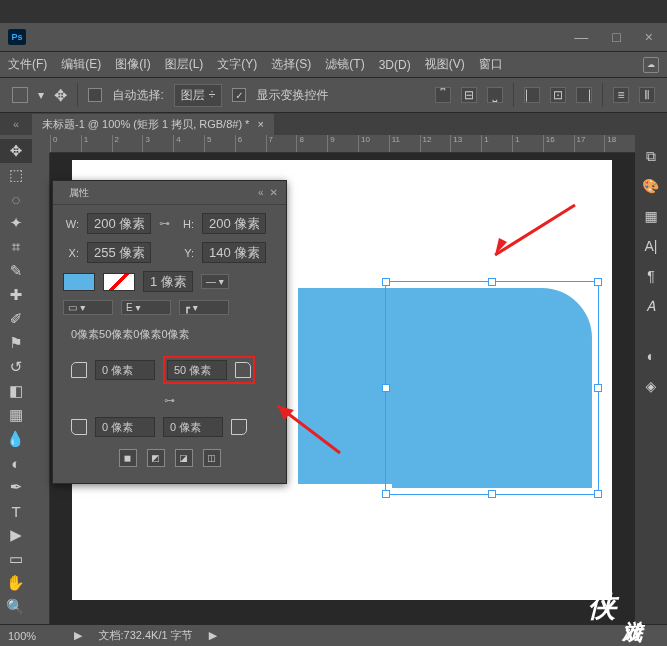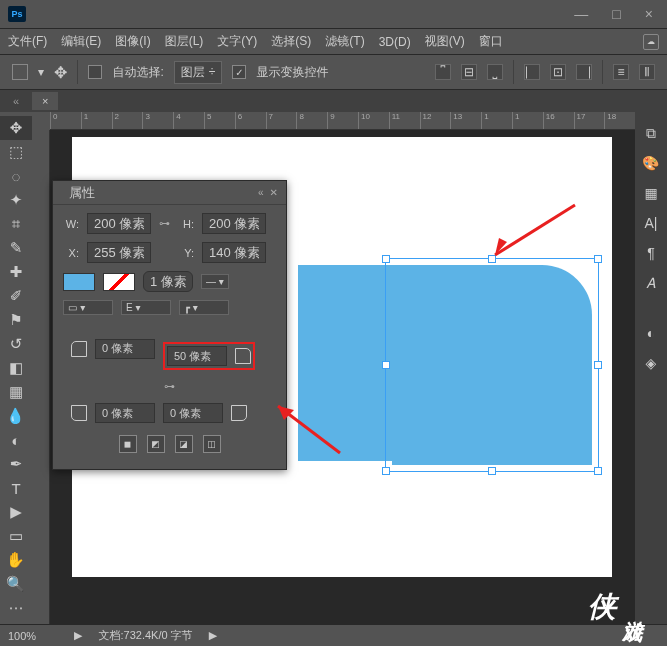--- a/index.html
+++ b/index.html
@@ -1,19 +1,19 @@
 <!DOCTYPE html>
 <html><head>
   <meta charset="utf-8">
   <style>
     * { margin: 0; padding: 0; box-sizing: border-box; font-family: "Microsoft YaHei", Arial, sans-serif; }
     body { background: #323232; width: 667px; height: 646px; overflow: hidden; position: relative; color: #ccc; font-size: 11px; }
     
     
-    .titlebar { height: 28px; background: #535353; display: flex; align-items: center; padding: 0 8px; }
+    .titlebar { height: 28px; background: #535353; display: flex; align-items: center; padding: 0 8px; margin-top: 23px; }
     .ps-icon { width: 18px; height: 16px; background: #001e36; color: #31a8ff; font-size: 9px; font-weight: bold; display: flex; align-items: center; justify-content: center; border-radius: 2px; }
     .win-controls { margin-left: auto; display: flex; gap: 12px; color: #aaa; font-size: 14px; }
     .win-btn { cursor: pointer; padding: 0 6px; }
     
     
     .menubar { height: 26px; background: #535353; display: flex; align-items: center; padding: 0 8px; gap: 14px; font-size: 12px; border-top: 1px solid #282828; }
     .menu-item { cursor: pointer; }
     .cc-icon { margin-left: auto; width: 16px; height: 16px; border: 1px solid #888; border-radius: 2px; display: flex; align-items: center; justify-content: center; font-size: 8px; }
     
     
@@ -58,40 +58,40 @@
     .h-ml { top: calc(50% - 4px); left: -4px; } .h-mr { top: calc(50% - 4px); right: -4px; }
     .h-bl { bottom: -4px; left: -4px; } .h-bm { bottom: -4px; left: calc(50% - 4px); } .h-br { bottom: -4px; right: -4px; }
     
     
     .right-panels { width: 32px; background: #404040; display: flex; flex-direction: column; align-items: center; padding-top: 6px; }
     .panel-icon { width: 32px; height: 30px; display: flex; align-items: center; justify-content: center; font-size: 14px; cursor: pointer; }
     
     
     .properties-panel { position: absolute; top: 180px; left: 52px; width: 235px; background: #535353; border: 1px solid #2a2a2a; box-shadow: 0 2px 8px rgba(0,0,0,0.5); z-index: 50; }
     .panel-header { height: 24px; display: flex; align-items: center; padding: 0 8px; border-bottom: 1px solid #404040; }
-    .panel-tab { padding: 3px 8px; font-size: 13px; }
+    .panel-tab { padding: 3px 8px; font-size: 10px; }
     .panel-menu { margin-left: auto; display: flex; gap: 6px; color: #aaa; font-size: 10px;}
     .panel-section { padding: 8px 10px; }
     .section-title { display: flex; align-items: center; gap: 6px; margin-bottom: 10px; font-size: 11px; }
     .section-icon { width: 16px; height: 14px; border: 1px solid #ccc; display: inline-block; }
     .prop-row { display: flex; align-items: center; gap: 8px; margin-bottom: 8px; font-size: 11px; }
     .prop-label { width: 16px; text-align: right; }
     .prop-input { background: #454545; border: 1px solid #333; padding: 2px 6px; width: 64px; font-size: 13px; color: #ccc; }
     .link-icon { font-size: 11px; color: #aaa; }
     .swatch { width: 32px; height: 18px; border: 1px solid #333; }
     .swatch.blue { background: #5cb3e6; }
     .swatch.nofill { background: linear-gradient(135deg, white 45%, red 45%, red 55%, white 55%); }
     .mini-select { background: #454545; border: 1px solid #666; padding: 1px 4px; font-size: 10px; display: flex; align-items: center; gap: 2px; }
     .radius-summary { display: flex; align-items: center; gap: 4px; padding: 4px 8px; font-size: 11px; margin-bottom: 6px; }
     .radius-row { display: flex; align-items: center; gap: 8px; padding: 4px 8px; }
     .corner-icon { width: 16px; height: 16px; border: 1px solid #ccc; }
     .corner-icon.tl { border-radius: 5px 0 0 0; } .corner-icon.tr { border-radius: 0 5px 0 0; }
     .corner-icon.bl { border-radius: 0 0 0 5px; } .corner-icon.br { border-radius: 0 0 5px 0; }
     .radius-input { background: #454545; border: 1px solid #333; padding: 3px 6px; width: 60px; font-size: 11px; color: #ccc; }
-    .highlight-box { border: 2px solid #e82020; padding: 2px; display: flex; align-items: center; gap: 8px; margin-top: 15px;}
+    .highlight-box { border: 2px solid #e82020; padding: 2px; display: flex; align-items: center; gap: 8px;}
     .link-center { text-align: center; padding: 6px; color: #aaa; }
     .align-icons { display: flex; gap: 10px; padding: 8px 12px; justify-content: center;}
     .align-icon { width: 18px; height: 18px; border: 1px solid #888; display: flex; align-items: center; justify-content: center; font-size: 9px; background: #454545; }
     
     
     .statusbar { position: absolute; bottom: 0; left: 0; right: 0; height: 22px; background: #535353; display: flex; align-items: center; padding: 0 8px; font-size: 11px; gap: 16px; border-top: 1px solid #282828;}
     .zoom-field { width: 50px;}
     
     
     .arrow { position: absolute; pointer-events: none; z-index: 60; }
@@ -149,20 +149,21 @@
   <span class="opt-icon">⊡</span>
   <span class="opt-icon">⎹</span>
   <span class="divider"></span>
   <span class="opt-icon">≡</span>
   <span class="opt-icon">⦀</span>
 </div>
 
 <div class="doctab-bar">
   <div class="tool-collapse">«</div>
   <div class="doctab">
+    <span>未标题-1 @ 100% (矩形 1 拷贝, RGB/8#) *</span>
     <span class="close">×</span>
   </div>
 </div>
 
 <div class="main">
 
   <div class="toolbar">
     <div class="tool active">
         <span class="tool-glyph">✥</span>
       </div>
@@ -300,27 +301,30 @@
     <div class="prop-row">
       <span class="prop-label">X:</span>
       <input class="prop-input" value="255 像素" style="">
       <span class="link-icon" style="visibility:hidden">⊶</span>
       <span class="prop-label">Y:</span>
       <input class="prop-input" value="140 像素" style="">
     </div>
     <div class="prop-row">
       <span class="swatch blue"></span>
       <span class="swatch nofill"></span>
-      <input class="prop-input" style="width: 50px; border-radius: 6px;" value="1 像素">
+      <input class="prop-input" style="width: 50px;" value="1 像素">
       <span class="mini-select">— ▾</span>
     </div>
     <div class="prop-row">
       <span class="mini-select" style="width:50px">▭ ▾</span>
       <span class="mini-select" style="width:50px">E ▾</span>
       <span class="mini-select" style="width:50px">┏ ▾</span>
+    </div>
+    <div class="radius-summary">
+      <span>0像素50像素0像素0像素</span>
     </div>
     <div class="radius-row">
       <span class="corner-icon tl"></span>
       <input class="radius-input" value="0 像素" style="">
       <span class="highlight-box">
         <input class="radius-input" value="50 像素" style="">
         <span class="corner-icon tr"></span>
       </span>
     </div>
     <div class="link-center">⊶</div>
@@ -353,15 +357,15 @@
 </div>
 
 <div class="watermark">
   <span>侠</span>
   <span class="watermark-sub">游戏</span>
 </div>
 
 <div class="statusbar">
   <span class="zoom-field">100%</span>
   <span>▶</span>
-  <span>文档:732.4K/0 字节</span>
+  <span>文档:732.4K/1 字节</span>
   <span>▶</span>
 </div>
 
 </body></html>

